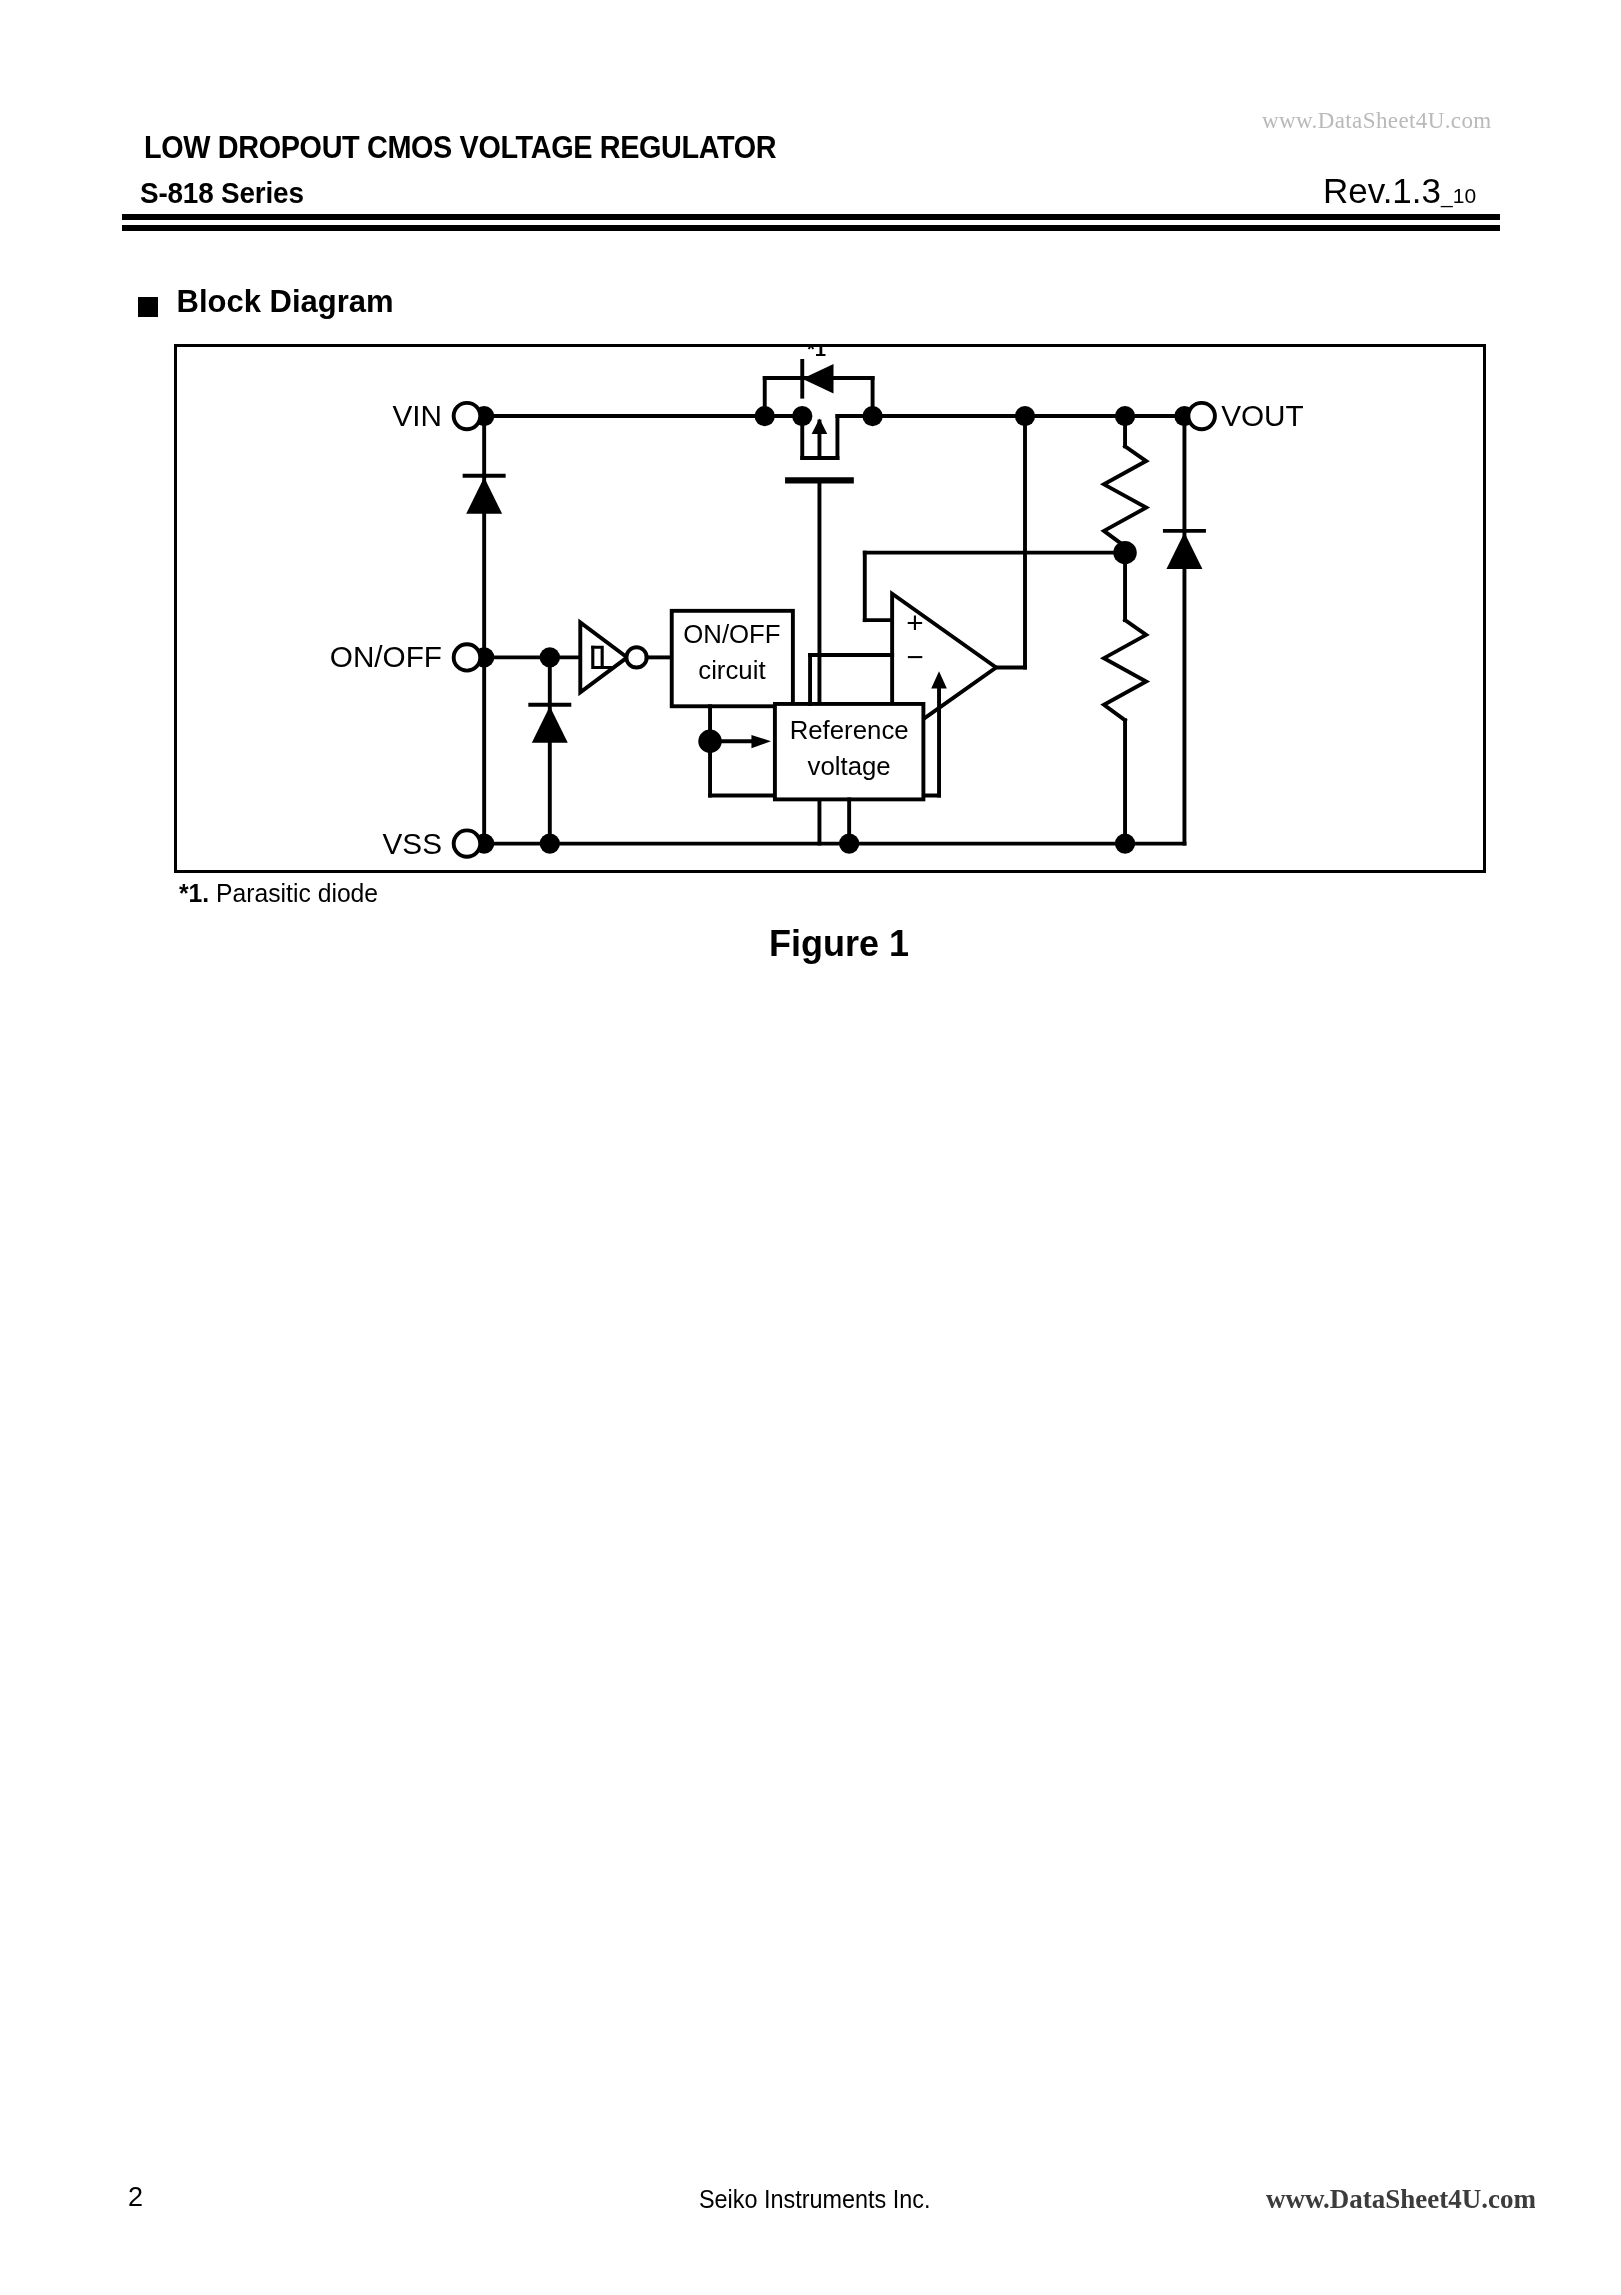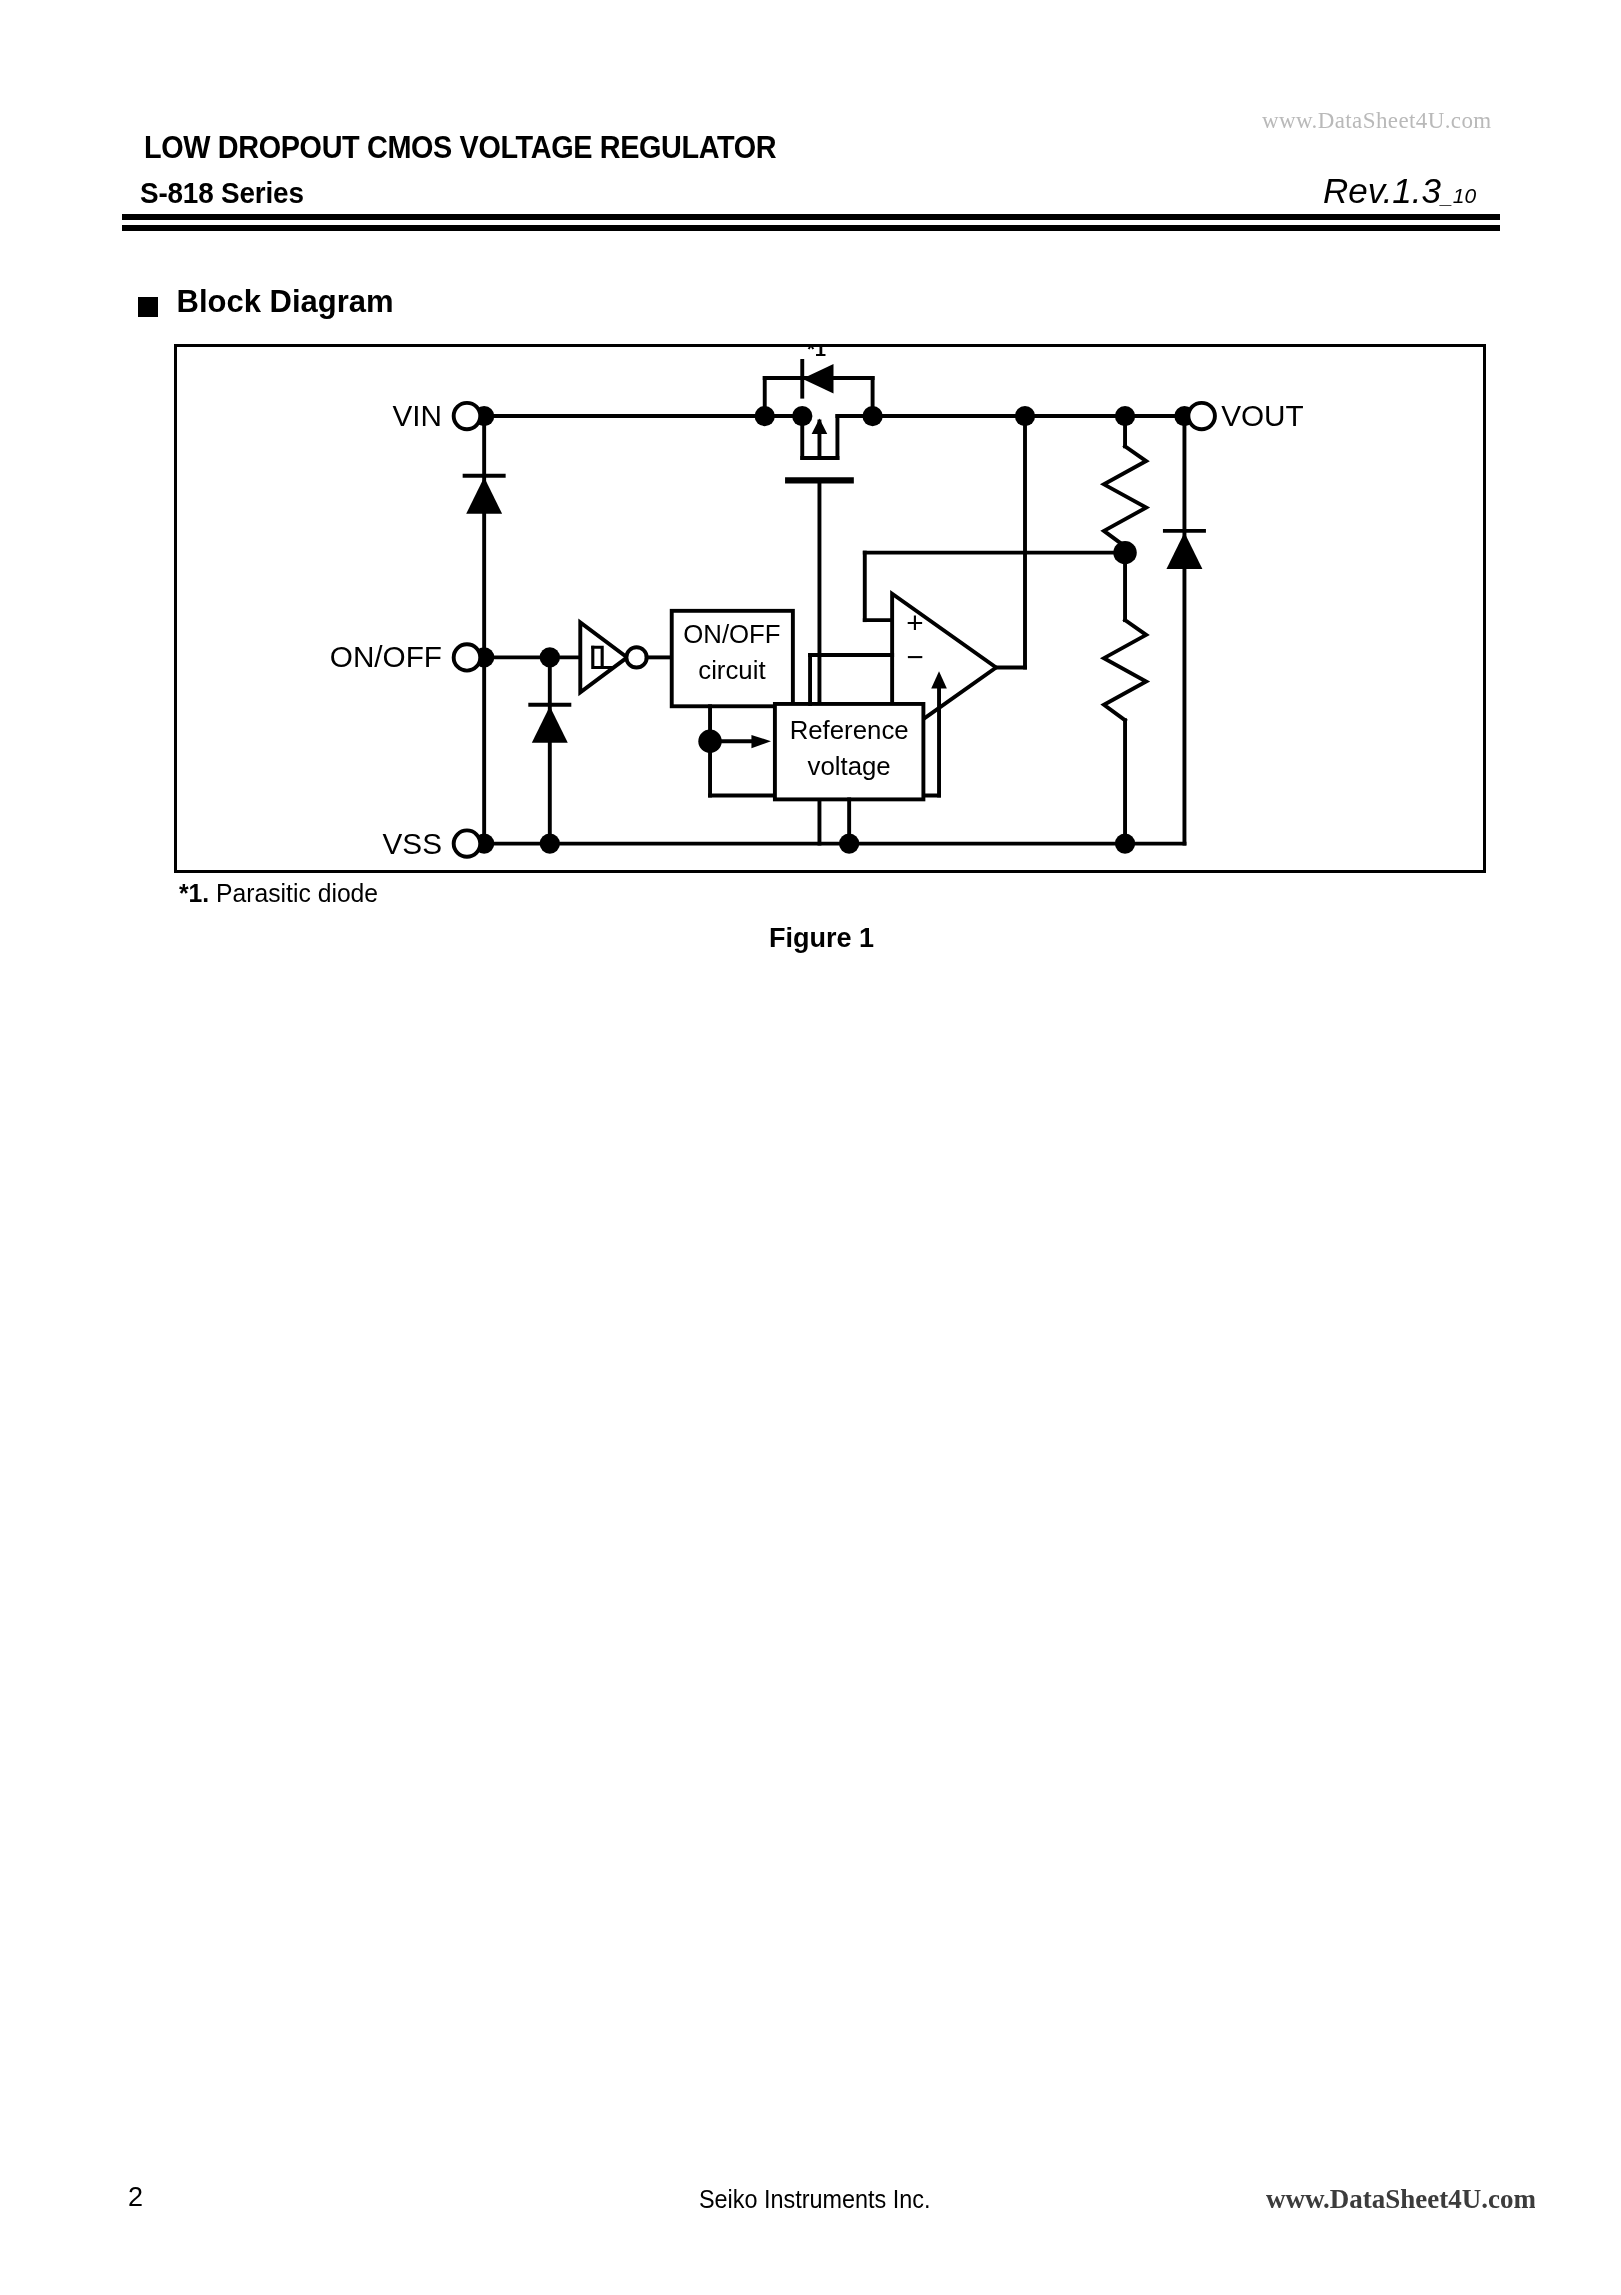--- a/index.html
+++ b/index.html
@@ -55,21 +55,20 @@
     transform: scaleX(0.93);
     transform-origin: left top;
   }
   #doc-revision {
     position: absolute;
     left: 1323px;
     top: 171px;
     font-family: "Liberation Sans", sans-serif;
     font-size: 35px;
     white-space: nowrap;
-    font-style: italic;
   }
   #doc-revision .rev-sub {
     font-size: 21px;
   }
   #rule-top {
     position: absolute;
     left: 122px;
     top: 214px;
     width: 1378px;
     height: 5.5px;
@@ -158,21 +157,21 @@
     transform: scaleX(0.95);
     transform-origin: left top;
   }
   #footnote .fn-mark { font-weight: bold; }
   #figure-caption {
     position: absolute;
     left: 769px;
     top: 923px;
     font-family: "Liberation Sans", sans-serif;
     font-weight: bold;
-    font-size: 27px;
+    font-size: 36px;
     white-space: nowrap;
   }
 
   
   #footer-page-number {
     position: absolute;
     left: 128px;
     top: 2182px;
     font-family: "Liberation Sans", sans-serif;
     font-size: 27px;

